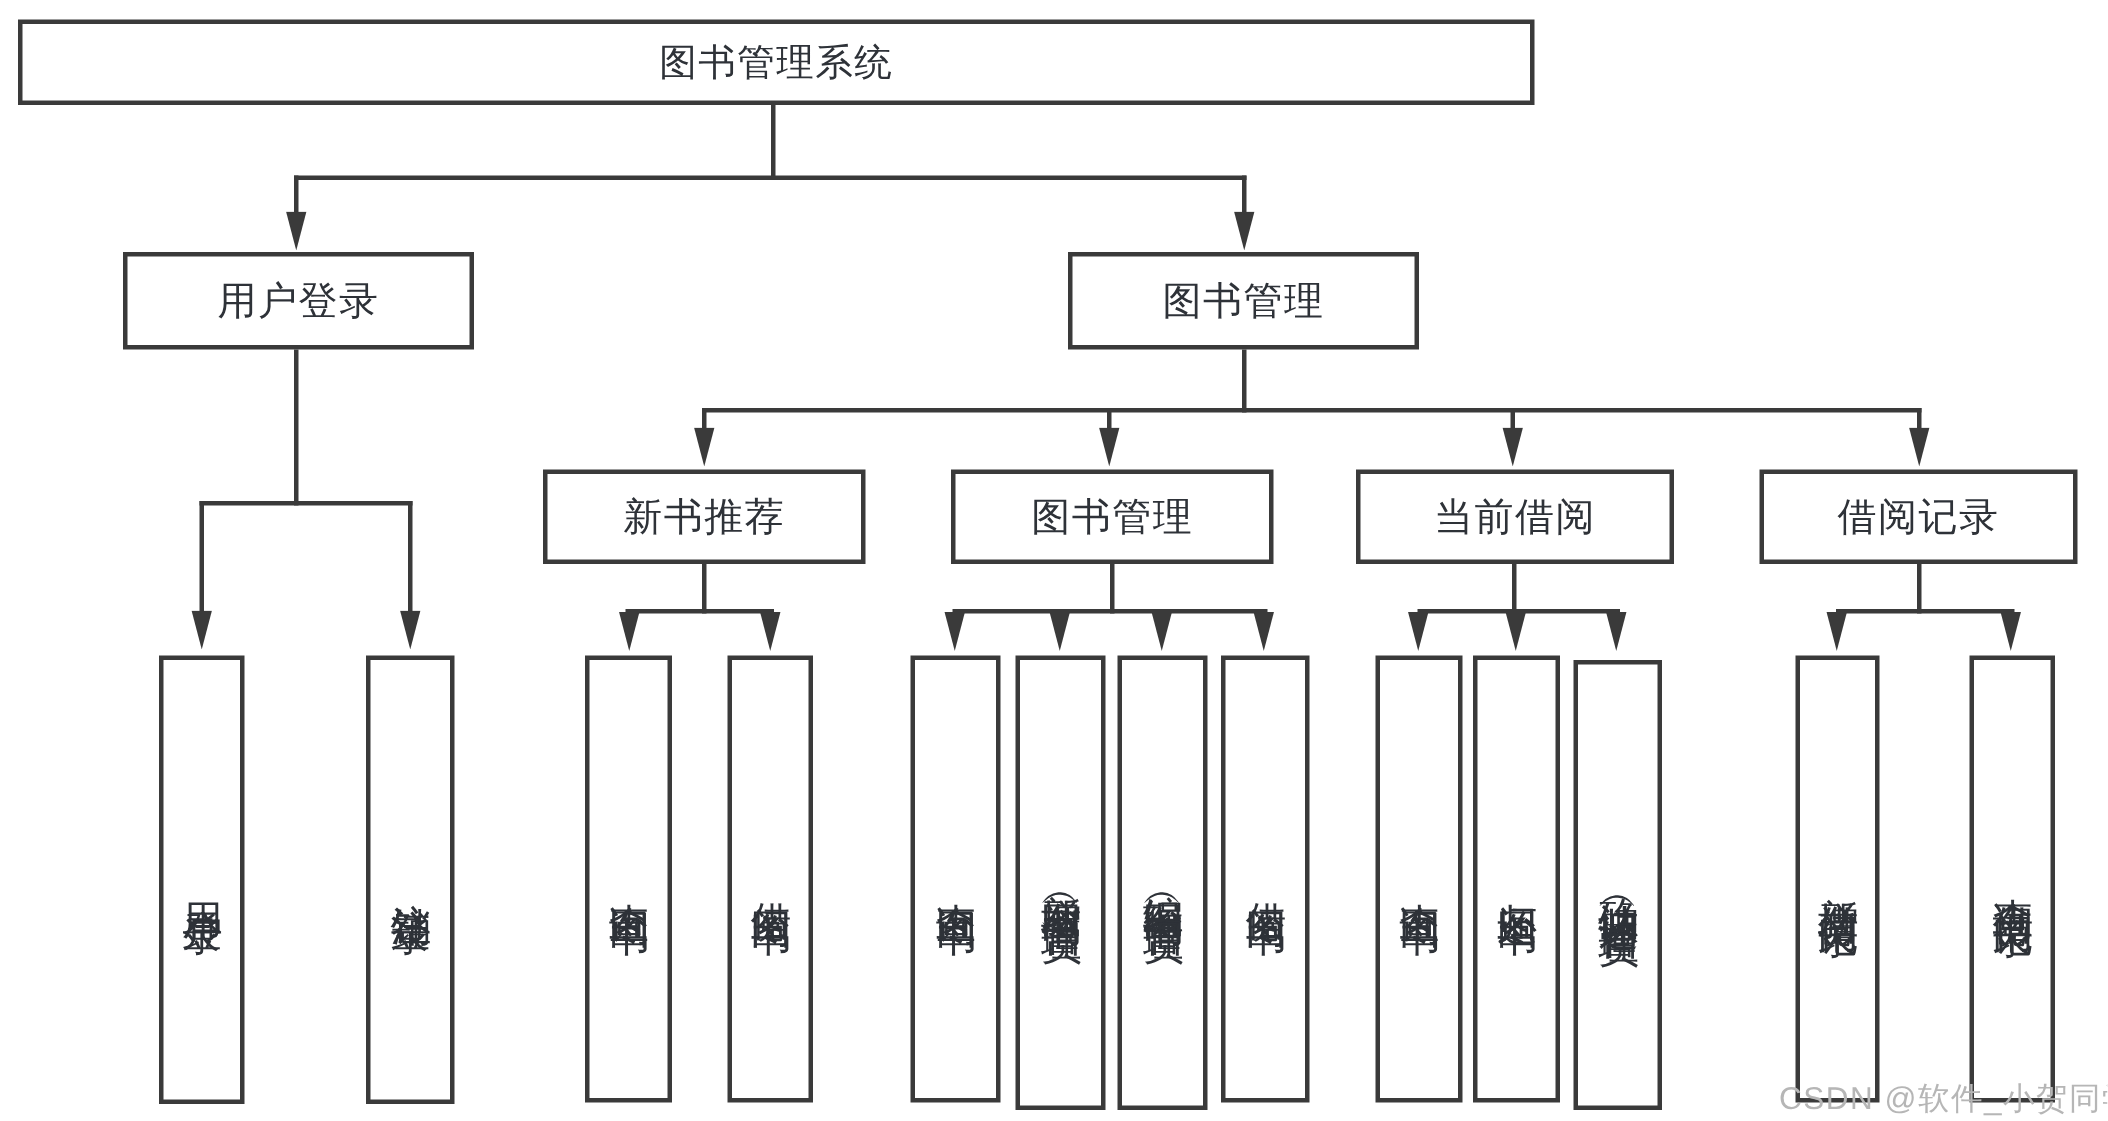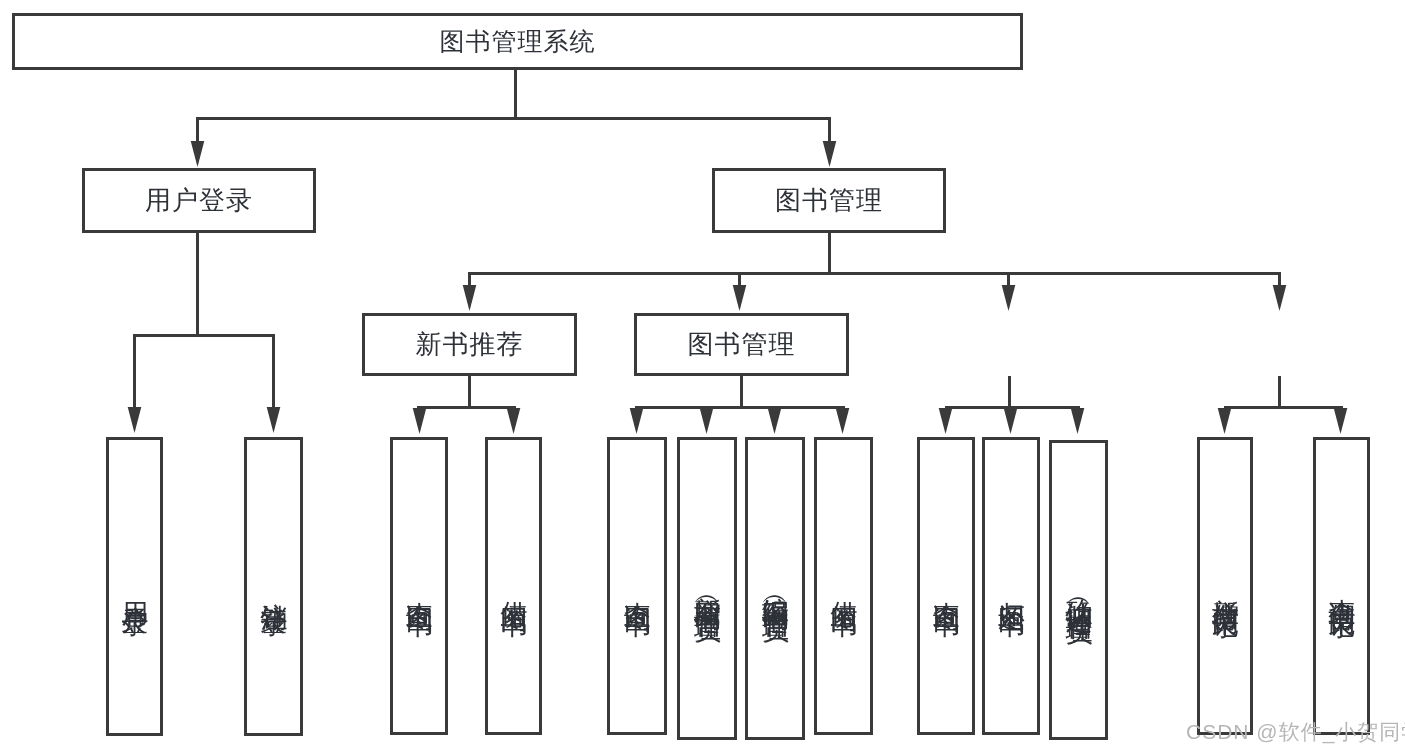--- a/index.html
+++ b/index.html
@@ -68,20 +68,26 @@
   <div class="arw" style="left:1000px;top:285px;"></div>
   <div class="ln" style="left:1278px;top:272px;width:3px;height:15px;"></div>
   <div class="arw" style="left:1271px;top:285px;"></div>
 
   <div class="bx" style="left:362px;top:313px;width:215px;height:63px;justify-content:center;">
     <span class="hl">新书推荐</span>
   </div>
   <div class="bx" style="left:634px;top:313px;width:215px;height:63px;">
     <span class="hl">图书管理</span>
   </div>
+  <div class="bx" style="left:904px;top:313px;width:212px;height:63px;">
+    <span class="hl">当前借阅</span>
+  </div>
+  <div class="bx" style="left:1173px;top:313px;width:212px;height:63px;">
+    <span class="hl">借阅记录</span>
+  </div>
 
   <div class="ln" style="left:468px;top:376px;width:3px;height:33px;"></div>
   <div class="ln" style="left:417px;top:406px;width:99px;height:3px;"></div>
   <div class="arw" style="left:411px;top:408px;"></div>
   <div class="arw" style="left:505px;top:408px;"></div>
 
   <div class="ln" style="left:740px;top:376px;width:3px;height:33px;"></div>
   <div class="ln" style="left:635px;top:406px;width:210px;height:3px;"></div>
   <div class="arw" style="left:628px;top:408px;"></div>
   <div class="arw" style="left:698px;top:408px;"></div>

